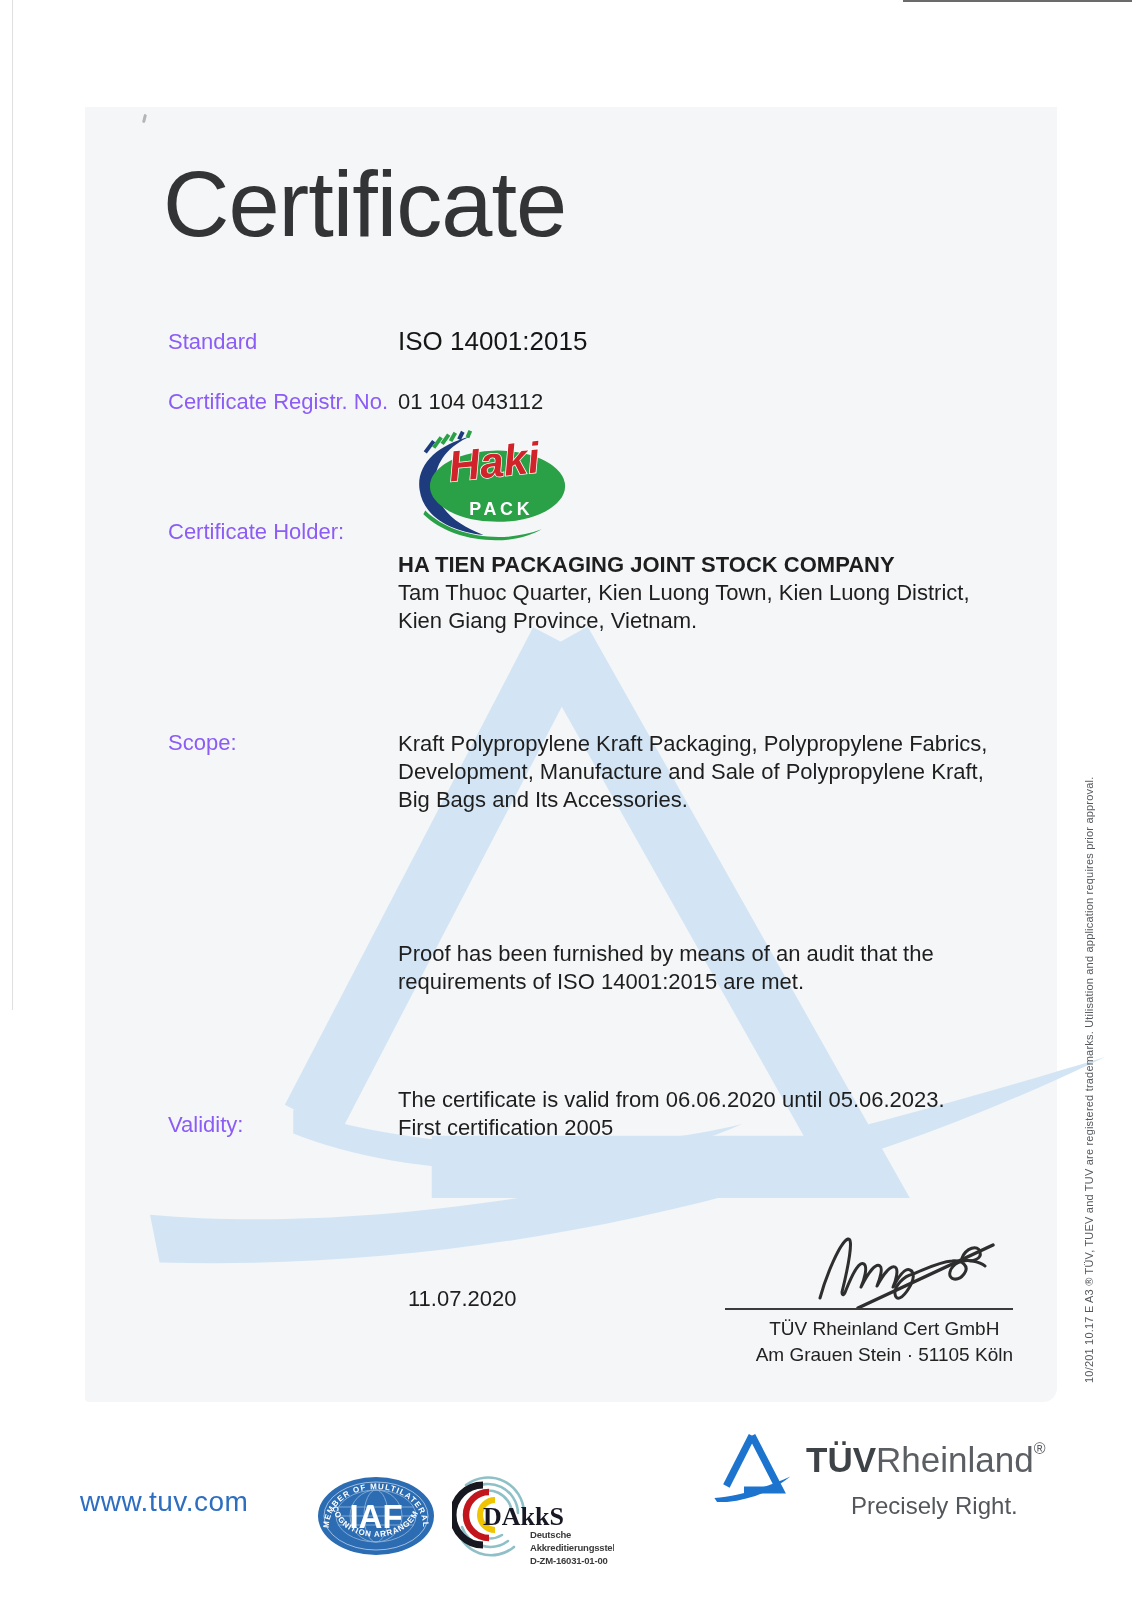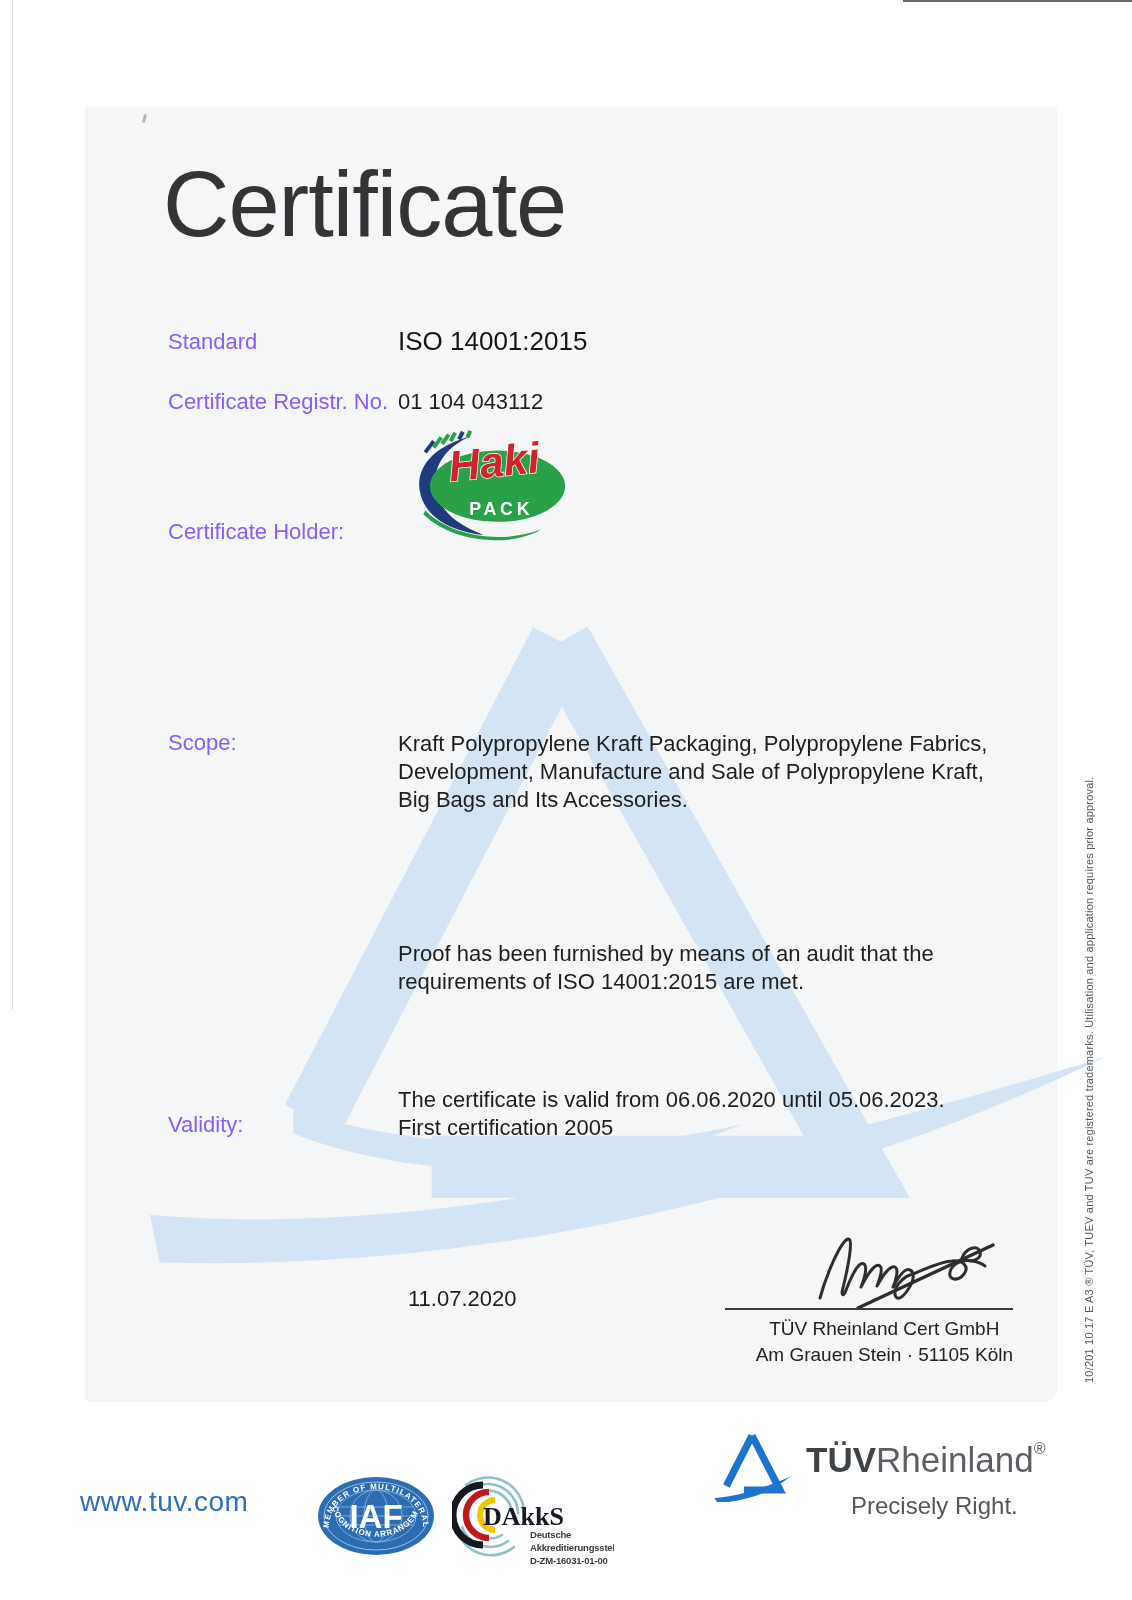--- a/index.html
+++ b/index.html
@@ -72,20 +72,25 @@
       <path d="M52 12 L56 4" stroke="#1d3b7d"></path>
       <path d="M61 10 L64 3" stroke="#2aa147"></path>
     </g>
     <path d="M64 9 C28 18 6 40 10 66 C14 94 42 110 78 114 C50 103 30 88 27 63 C24 39 40 19 64 9 Z" fill="#1d3b7d"></path>
     <path d="M16 88 C44 116 98 124 140 108 C106 128 44 122 14 92 Z" fill="#2aa147"></path>
     <ellipse cx="93" cy="62" rx="72" ry="38" fill="#2aa147"></ellipse>
     <text x="90" y="52" text-anchor="middle" transform="rotate(-6 90 44)" font-family="Liberation Sans, sans-serif" font-style="italic" font-weight="700" font-size="46" fill="#d0232a" stroke="#ffffff" stroke-width="1.6" paint-order="stroke">Haki</text>
     <text x="97" y="93" text-anchor="middle" font-family="Liberation Sans, sans-serif" font-weight="700" font-size="19" letter-spacing="4" fill="#ffffff">PACK</text>
   </svg>
 
+  <div class="abs body-block col-value" style="top:551px;">
+    <div class="company">HA TIEN PACKAGING JOINT STOCK COMPANY</div>
+    <div>Tam Thuoc Quarter, Kien Luong Town, Kien Luong District,</div>
+    <div>Kien Giang Province, Vietnam.</div>
+  </div>
 
   <div class="abs label col-label" style="top:730px;">Scope:</div>
   <div class="abs body-block col-value" style="top:730px;">
     <div>Kraft Polypropylene Kraft Packaging, Polypropylene Fabrics,</div>
     <div>Development, Manufacture and Sale of Polypropylene Kraft,</div>
     <div>Big Bags and Its Accessories.</div>
   </div>
 
   <div class="abs body-block col-value" style="top:940px;">
     <div>Proof has been furnished by means of an audit that the</div>

